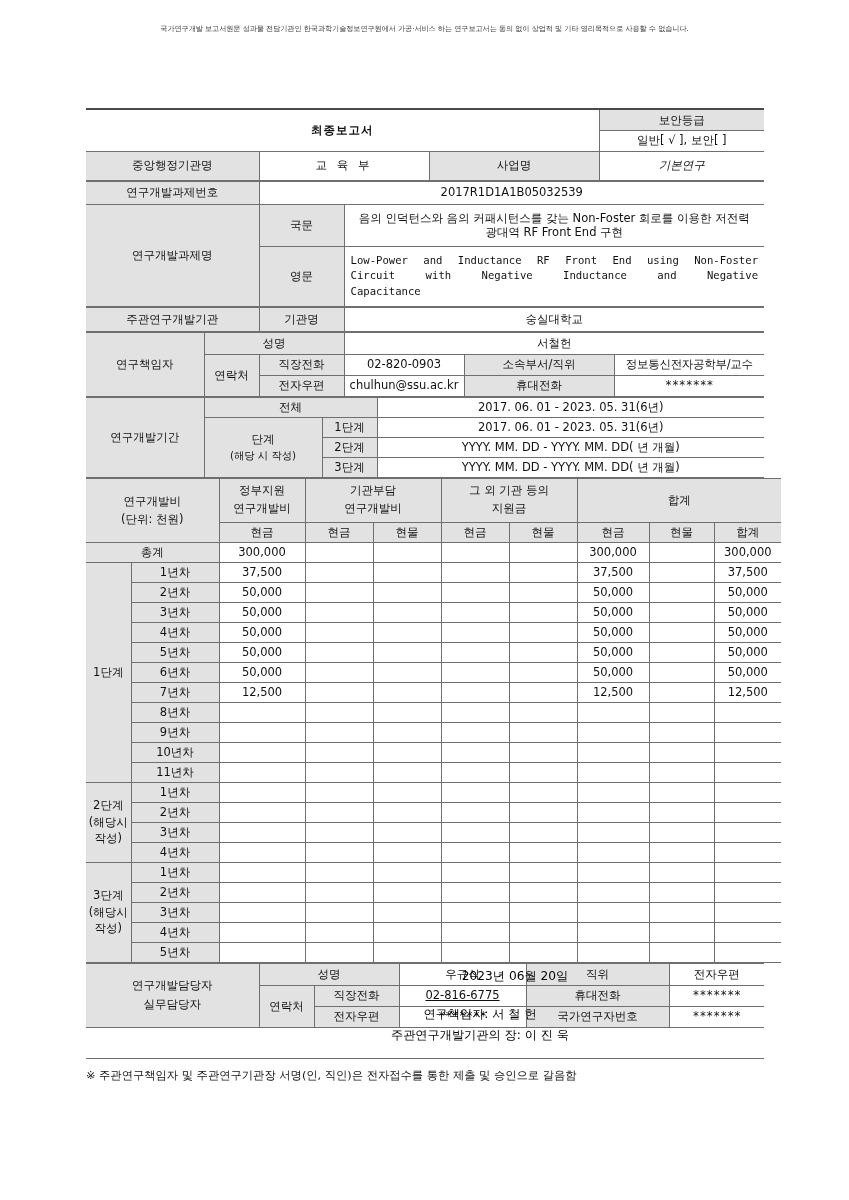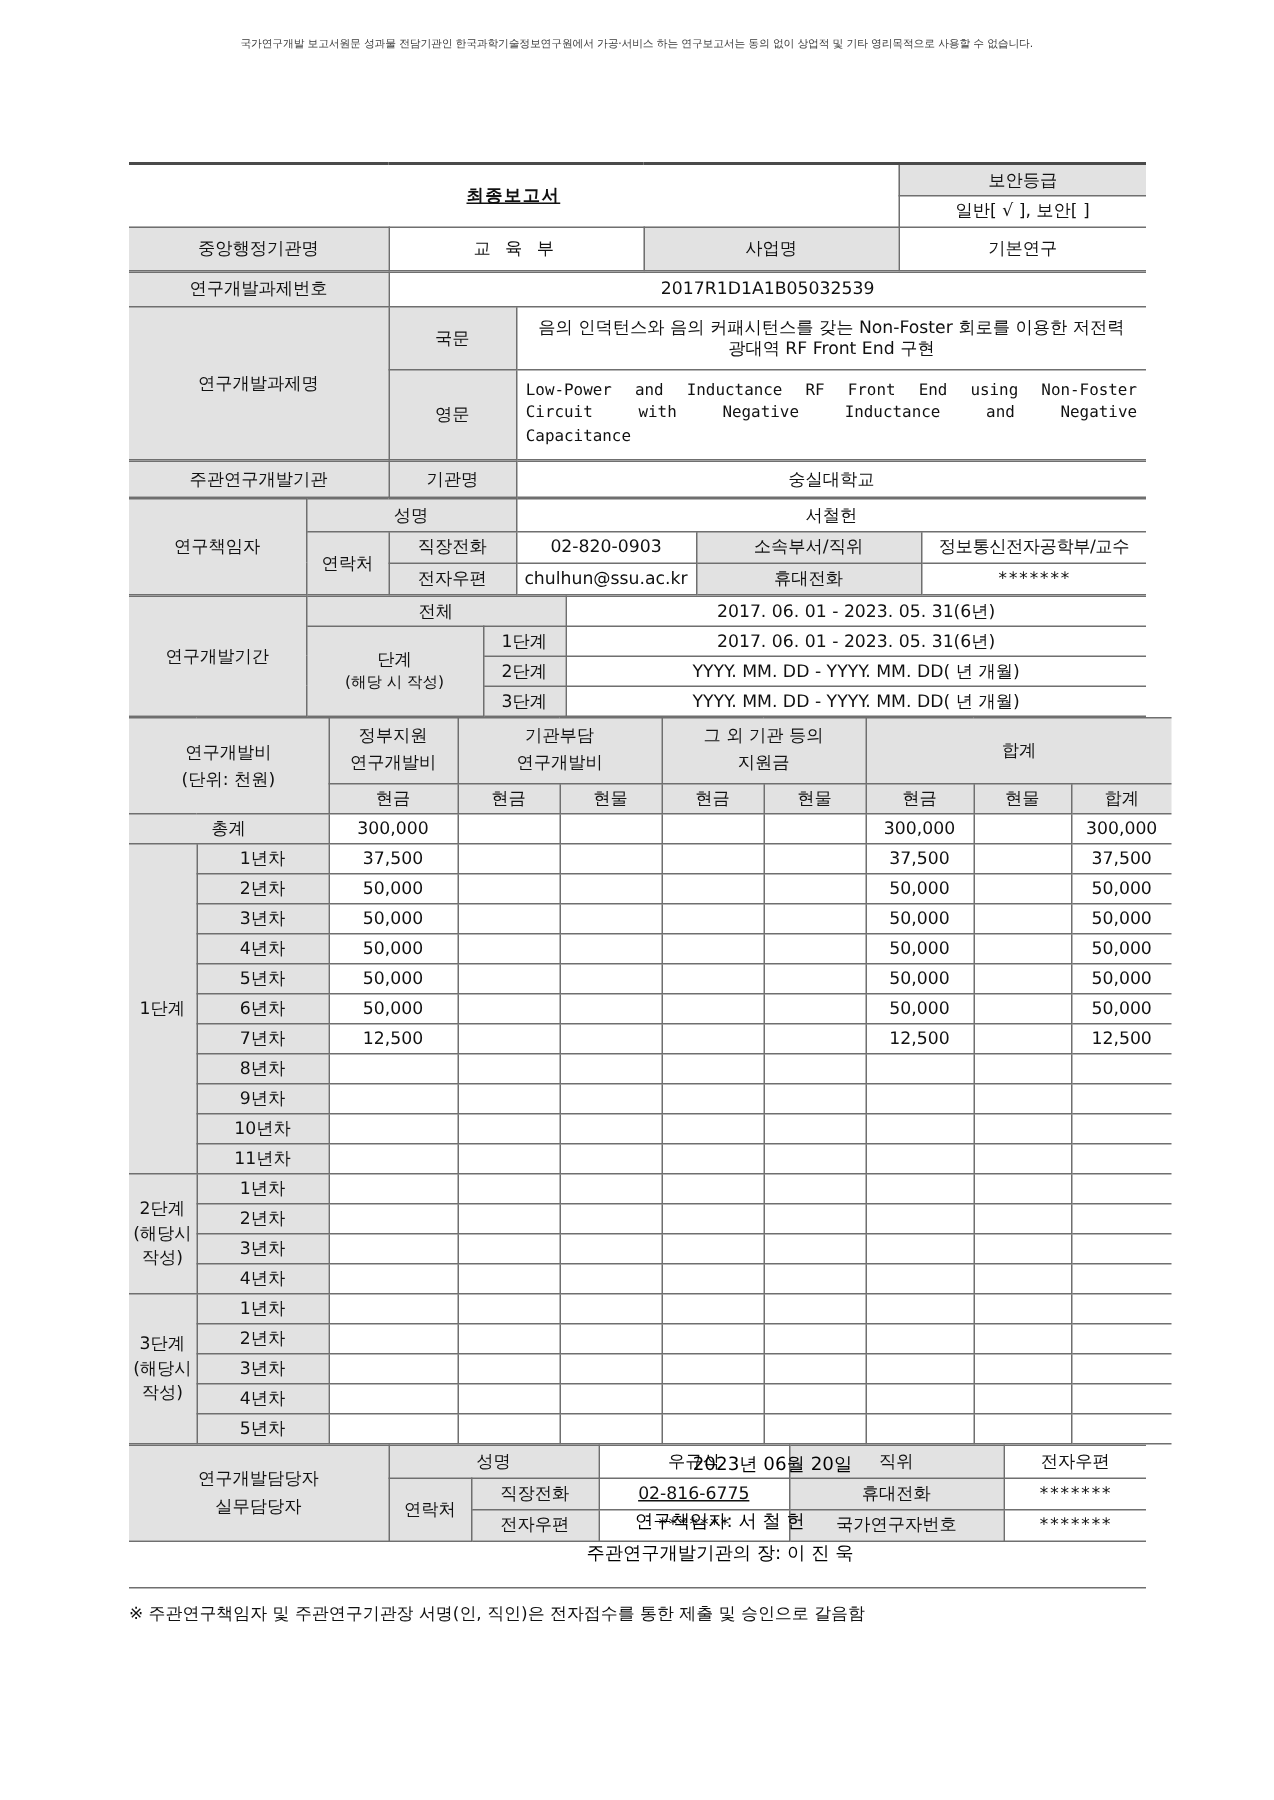--- a/index.html
+++ b/index.html
@@ -59,21 +59,20 @@
   table.grid td.hd {
     background: #e2e2e2;
   }
   .topline {
     border-top: 2px solid #4a4a4a !important;
   }
   .title-cell {
     font-size: 21px;
     font-weight: bold;
     letter-spacing: 1px;
-    text-decoration: underline;
   }
   .sec-title {
     font-size: 12px;
   }
   .tight { letter-spacing: -0.3px; }
   .sm { font-size: 10.3px; }
   .num { font-family: "DejaVu Sans", "Liberation Sans", sans-serif; font-size: 11.5px; }
   .mono-ish { font-family: "DejaVu Sans Mono", "Liberation Mono", monospace; font-size: 10.5px; }
   .en-title {
     text-align: justify;
@@ -158,21 +157,21 @@
         <td class="topline title-cell" rowspan="2" colspan="3" style="height:42px;border-left:none;">최종보고서</td>
         <td class="topline hd" style="height:21px;border-right:none;">보안등급</td>
       </tr>
       <tr>
         <td style="height:21px;border-right:none;">일반[ √ ], 보안[    ]</td>
       </tr>
       <tr>
         <td class="hd" style="height:25px;border-left:none;">중앙행정기관명</td>
         <td class="spaced" style="height:25px;">교 육 부</td>
         <td class="hd" style="height:25px;">사업명</td>
-        <td style="height:29px;border-right:none;">기본연구</td>
+        <td style="height:29px;border-right:none;font-style:italic;">기본연구</td>
       </tr>
     </tbody>
       </table>
 
     <table class="grid">
       <colgroup>
         <col style="width:173px">
           <col style="width:85px">
           <col style="width:420px">
       </colgroup>

